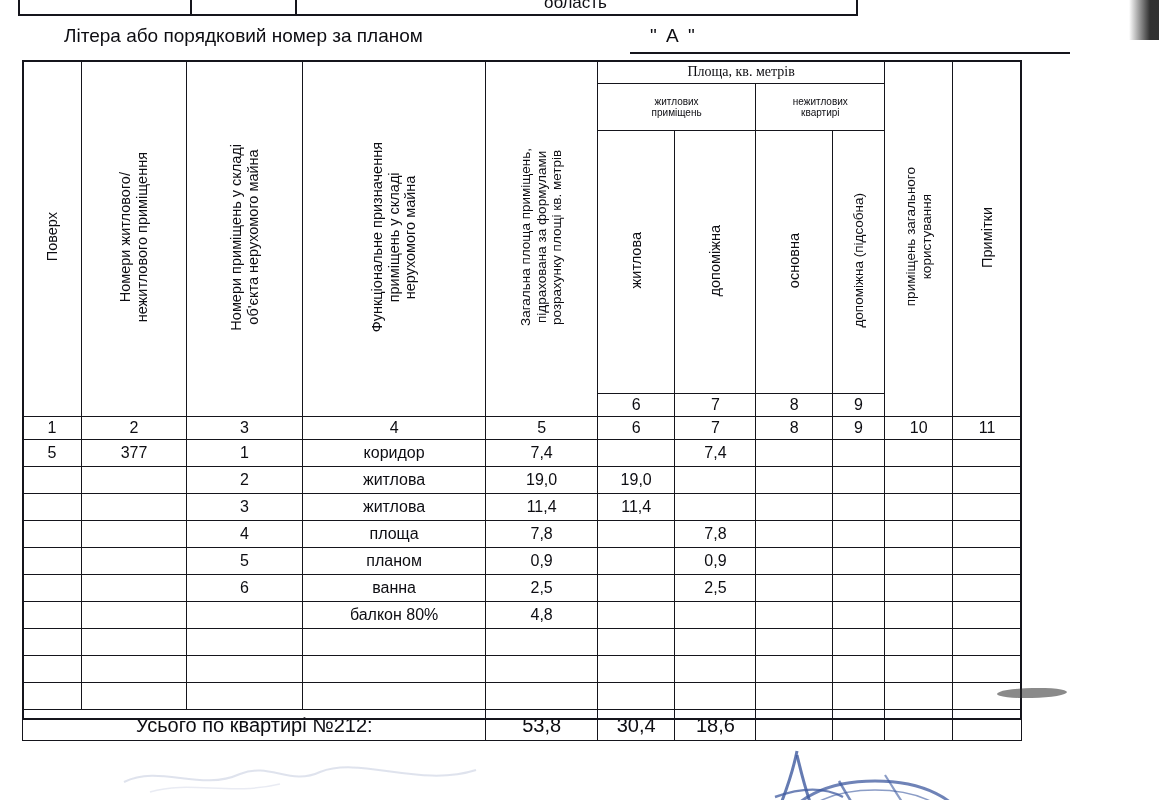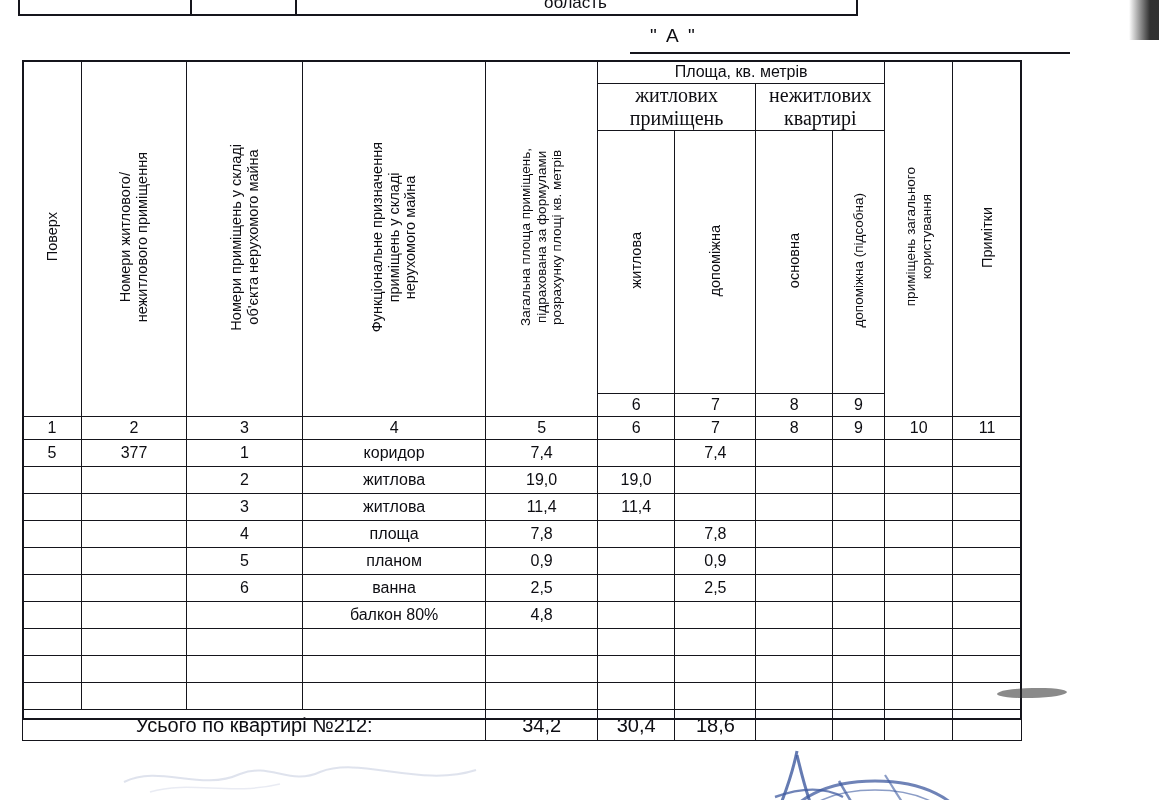--- a/index.html
+++ b/index.html
@@ -116,22 +116,22 @@
     white-space: pre-line;
     line-height: 1.15;
     font-size: 14.5px;
     display: inline-block;
     margin: 0 auto;
     text-align: center;
   }
   .vtext.small { font-size: 13.5px; }
   .vcell { height: 330px; }
 
-  .area-head { font-size: 16px; height: 22px; }
-  .sub-head { font-size: 20px; line-height: 1.15; white-space: pre-line; height: 46px; font-family: Liberation Serif, serif; }
+  .area-head { font-size: 14px; height: 22px; font-family: Liberation Serif, serif; }
+  .sub-head { font-size: 10px; line-height: 1.15; white-space: pre-line; height: 46px; }
 
   .numrow td { height: 22px; font-size: 16px; }
   .datarow td { height: 26px; font-size: 16px; }
   .emptyrow td { height: 26px; }
   .totalrow td { height: 30px; font-size: 20px; font-weight: bold; }
   .total-label {
     text-align: right;
     padding-right: 7px;
     font-weight: bold;
     font-size: 16.5px;
@@ -180,20 +180,21 @@
 </head>
 <body>
 
 <div class="top-strip">
   <div class="cellA"></div>
   <div class="cellB"></div>
   <div class="cellC">область</div>
 </div>
 
 <div class="litera-line">
+  <span class="litera-label">Літера або порядковий номер за планом</span>
   <span class="litera-value">" А "</span>
   <div class="litera-underline"></div>
 </div>
 
 <div class="tbl-wrap">
   <table class="grid">
     <colgroup>
       <col style="width:54px">
       <col style="width:96px">
       <col style="width:106px">
@@ -409,21 +410,21 @@
       <td></td>
       <td></td>
       <td></td>
       <td></td>
       <td></td>
       <td></td>
     </tr>
 
     <tr class="totalrow">
       <td colspan="4" class="total-label">Усього по квартирі №212:</td>
-      <td>34,2</td>
+      <td>53,8</td>
       <td>30,4</td>
       <td>18,6</td>
       <td></td>
       <td></td>
       <td></td>
       <td></td>
     </tr>
   </tbody>
     </table>
   <div class="outer"></div>

